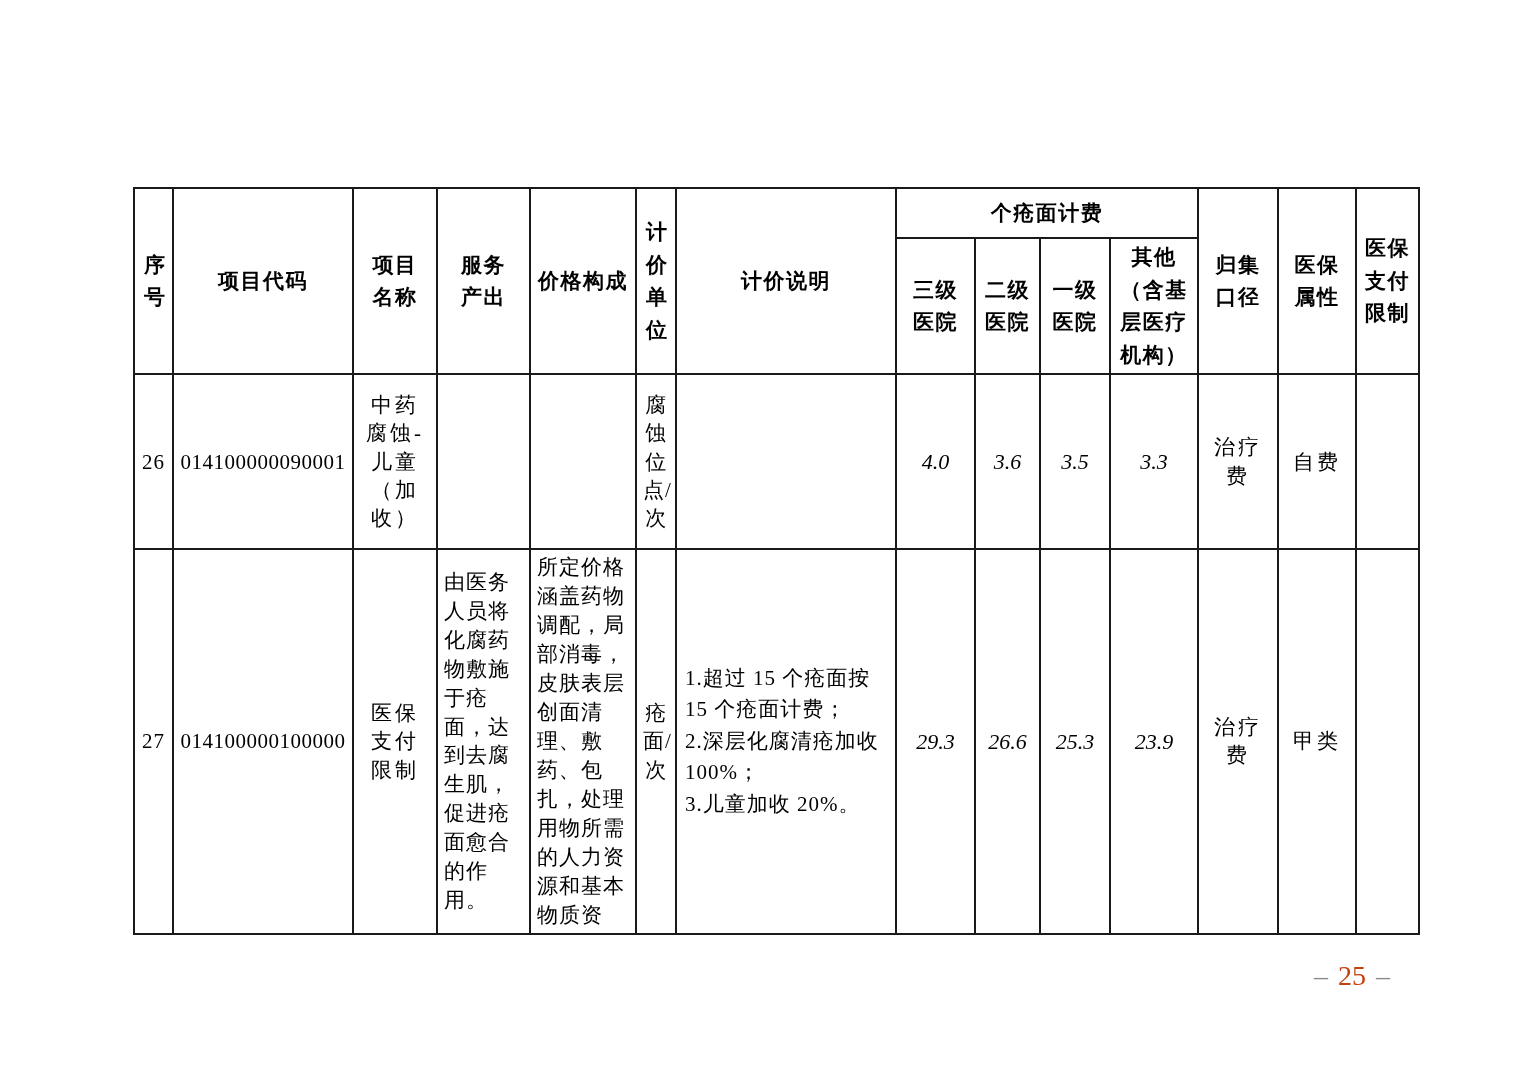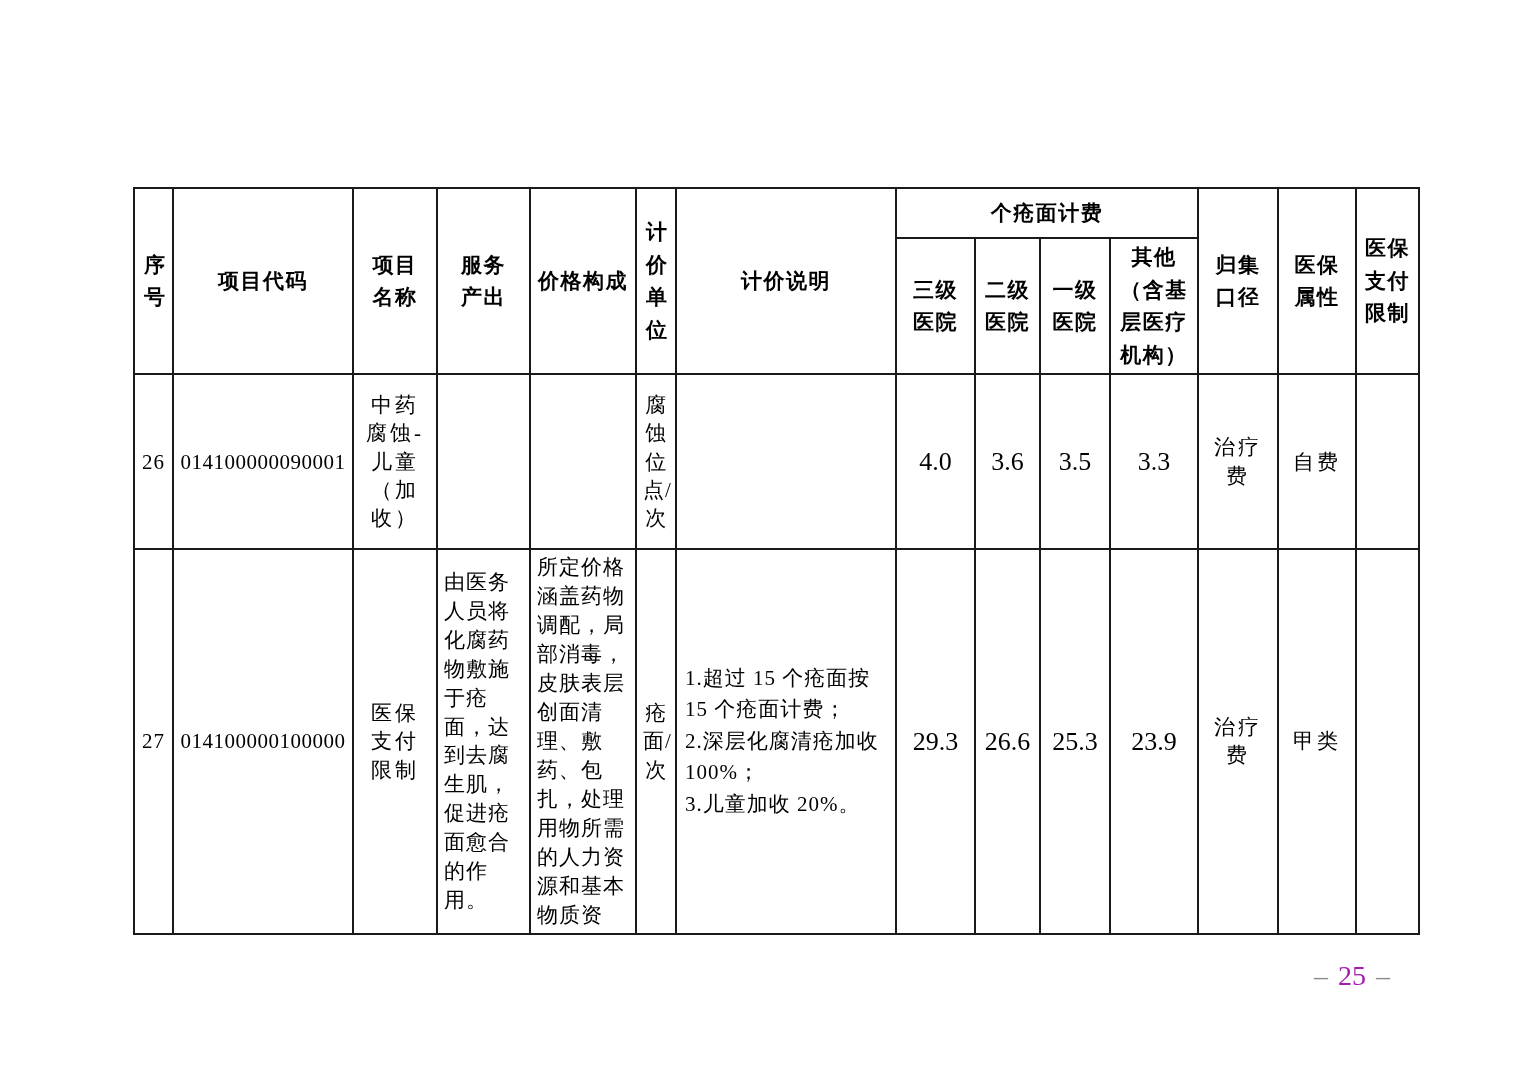--- a/index.html
+++ b/index.html
@@ -62,21 +62,21 @@
     text-align: center;
     line-height: 1.55;
   }
   td .vcell { line-height: 1.35; }
 
   td.code-cell {
     font-size: 21px;
     letter-spacing: 0.5px;
     padding: 4px 2px;
   }
-  td.num-cell { font-size: 26px; letter-spacing: 0; }
+  td.num-cell { font-size: 22px; letter-spacing: 0; font-style: italic; }
   td.text-block {
     text-align: left;
     line-height: 1.38;
   }
   td.note-cell {
     text-align: left;
     white-space: pre-wrap;
     line-height: 1.5;
     padding: 20px 8px;
   }
@@ -86,21 +86,21 @@
     position: absolute;
     left: 1292px;
     top: 960px;
     width: 120px;
     text-align: center;
     font-family: "Liberation Serif", serif;
     font-size: 28px;
     white-space: nowrap;
   }
   .pageno .dash { color: #8a8a8a; margin: 0 10px; }
-  .pageno .num { color: #a21caf; }
+  .pageno .num { color: #c2410c; }
 </style>
 </head>
 <body>
 
 <div class="page">
 
   <table class="price-table">
     <colgroup>
       <col style="width:39px">
         <col style="width:180px">

